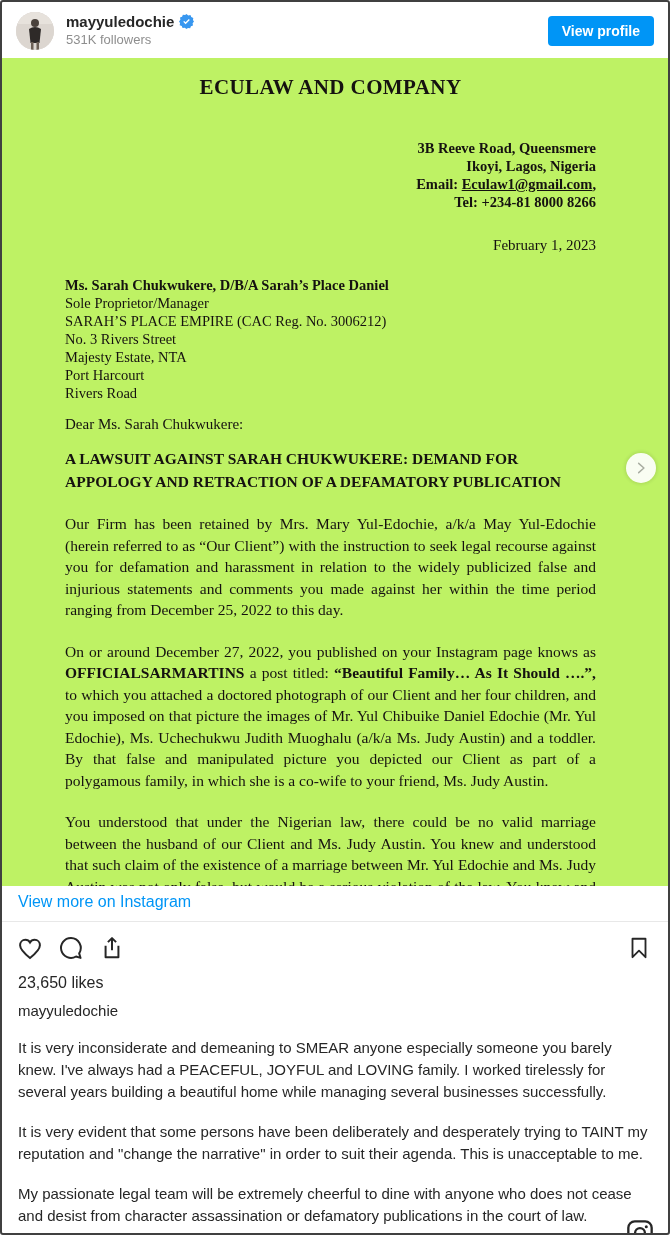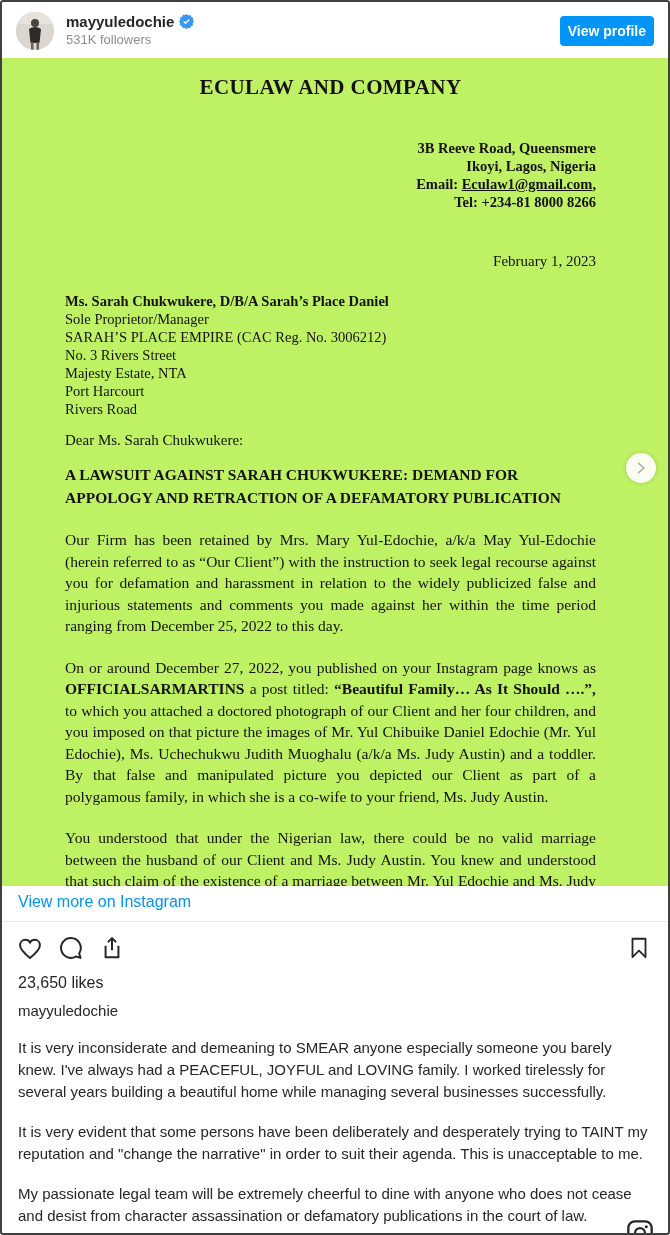--- a/index.html
+++ b/index.html
@@ -35,21 +35,21 @@
   .username { font-size: 15px; font-weight: 700; color: #262626; }
   .followers { font-size: 13px; color: #8e8e8e; margin-top: 1px; }
   .spacer { flex: 1; }
   .view-profile-btn {
     background: #0095f6;
     color: #fff;
     font-weight: 700;
     font-size: 14px;
     border: none;
     border-radius: 4px;
-    padding: 7px 8px;
+    padding: 7px 14px;
     cursor: pointer;
     font-family: "Liberation Sans", sans-serif;
   }
 
   
   .letter {
     height: 828px;
     background: #bef264;
     color: #151210;
     font-family: "Liberation Serif", serif;
@@ -67,21 +67,21 @@
     text-align: right;
     font-weight: 700;
     font-size: 14.5px;
     line-height: 18px;
     margin-top: 39px;
   }
   .letter-address .email-link { text-decoration: underline; }
   .letter-date {
     text-align: right;
     font-size: 15px;
-    margin-top: 42px;
+    margin-top: 26px;
   }
   .letter-recipient {
     font-size: 14.5px;
     line-height: 18px;
     margin-top: 22px;
   }
   .letter-recipient .line0 { font-weight: 700; }
   .letter-salutation { font-size: 15px; margin-top: 14px; }
   .letter-subject {
     font-weight: 700;

